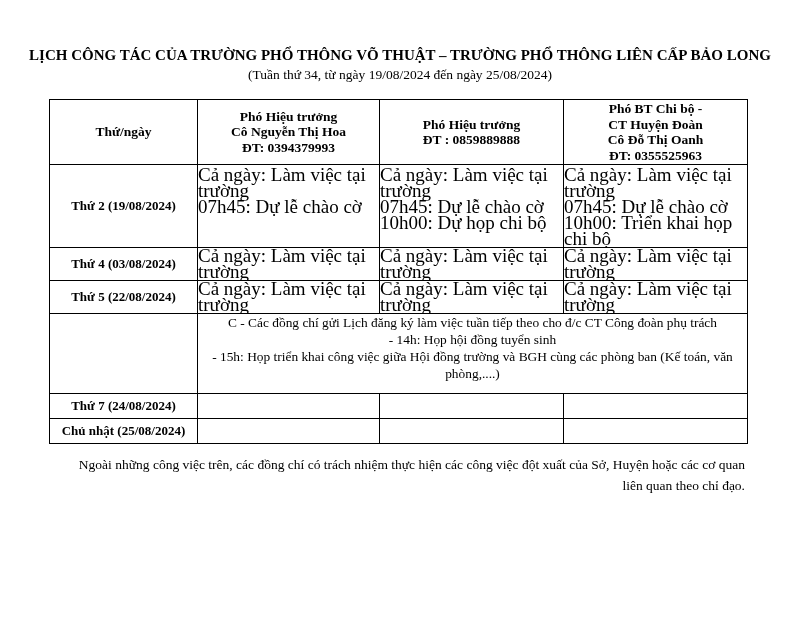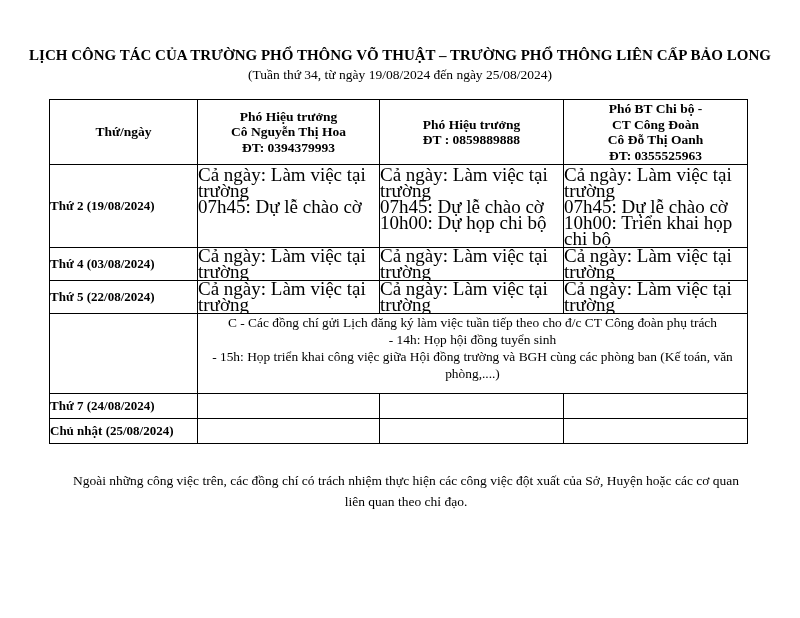--- a/index.html
+++ b/index.html
@@ -17,41 +17,41 @@
   table.schedule {
     border-collapse:collapse; table-layout:fixed;
     margin:15px 0 0 49px; width:698px;
   }
   table.schedule th, table.schedule td { border:1px solid #000; padding:0; overflow:hidden; }
   th.hdr {
     font-size:13.5px; font-weight:bold; text-align:center;
     vertical-align:middle; line-height:15.5px; padding:1px 2px;
   }
   td.day {
-    font-size:13px; font-weight:bold; text-align:left;
+    font-size:13px; font-weight:bold; text-align:center;
     vertical-align:middle; padding:0 1px;
   }
   td.cell {
     font-size:19px; line-height:16px; text-align:left;
     vertical-align:middle; padding:1px 3px 1px 5px;
   }
   tr.vtop td.cell { vertical-align:top; padding-top:2px; }
   td.note-cell {
     font-size:13.4px; line-height:17px; text-align:center;
     vertical-align:top; padding:4px 6px 0 6px;
   }
   tr.h-head   { height:65px; }
   tr.h-mon    { height:48px; }
   tr.h-mid    { height:30px; }
   tr.h-note   { height:80px; }
   tr.h-fri    { height:31px; }
   tr.h-short  { height:25px; }
   .footer {
-    margin:26px 55px 0 67px;
-    font-size:13.5px; line-height:21px; text-align:center;
+    margin:10px 55px 0 67px;
+    font-size:13.5px; line-height:21px; text-align:right;
   }
 </style>
 </head>
 <body>
 
 <div class="title">LỊCH CÔNG TÁC CỦA TRƯỜNG PHỔ THÔNG VÕ THUẬT – TRƯỜNG PHỔ THÔNG LIÊN CẤP BẢO LONG</div>
 <div class="subtitle">(Tuần thứ 34, từ ngày 19/08/2024 đến ngày 25/08/2024)</div>
 
 <table class="schedule">
   <colgroup>
@@ -69,21 +69,21 @@
         <div>Phó Hiệu trưởng</div>
         <div>Cô Nguyễn Thị Hoa</div>
         <div>ĐT: 0394379993</div>
       </th>
       <th class="hdr">
         <div>Phó Hiệu trưởng</div>
         <div>ĐT : 0859889888</div>
       </th>
       <th class="hdr">
         <div>Phó BT Chi bộ -</div>
-        <div>CT Công Đoàn</div>
+        <div>CT Huyện Đoàn</div>
         <div>Cô Đỗ Thị Oanh</div>
         <div>ĐT: 0355525963</div>
       </th>
     </tr>
   </thead>
   <tbody>
     <tr class="h-mon vtop">
       <td class="day">Thứ 2 (19/08/2024)</td>
       <td class="cell">
         <div>Cả ngày: Làm việc tại trường</div>

